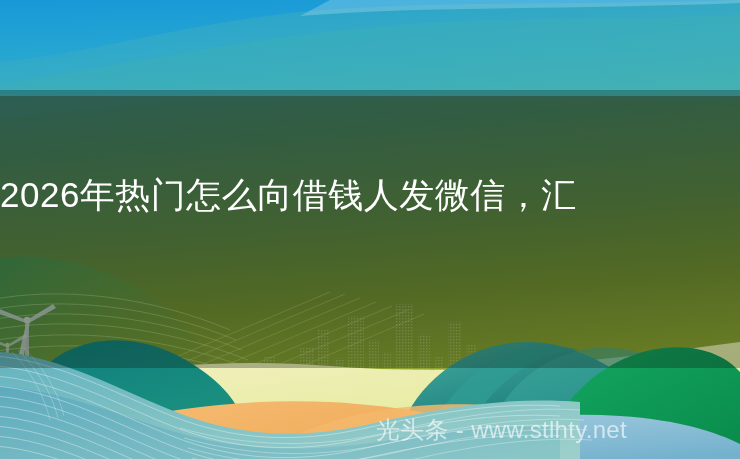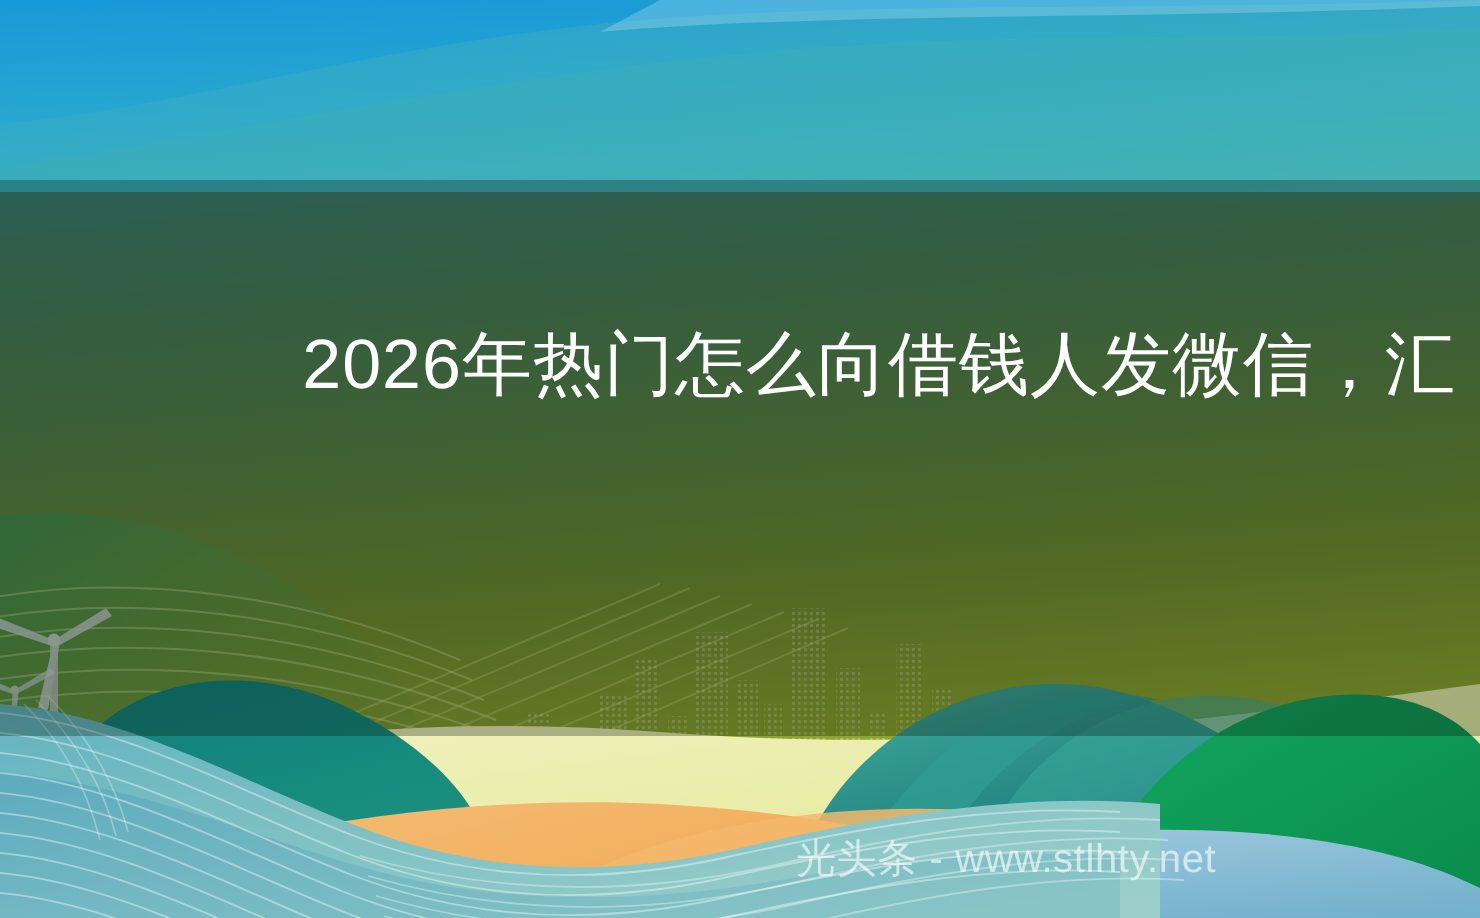--- a/index.html
+++ b/index.html
@@ -19,42 +19,42 @@
     position: absolute;
     top: 0;
     left: 0;
     width: 740px;
     height: 459px;
     display: block;
   }
   #title-block {
     position: absolute;
     left: 0;
-    top: 156px;
+    top: 168px;
     width: 728px;
-    text-align: right;
+    text-align: left;
     z-index: 20;
     pointer-events: none;
   }
   .title-line {
     display: block;
     color: #ffffff;
     font-size: 35px;
     line-height: 53px;
     letter-spacing: 0.5px;
     white-space: nowrap;
     font-weight: 400;
   }
   #watermark {
     position: absolute;
-    left: 398px;
+    left: 376px;
     top: 414px;
     z-index: 30;
     color: rgba(255,255,255,0.62);
-    font-size: 20px;
+    font-size: 24px;
     line-height: 32px;
     white-space: nowrap;
     letter-spacing: 0.3px;
   }
   #dim-band {
     position: absolute;
     left: 0;
     top: 90px;
     width: 740px;
     height: 278px;

